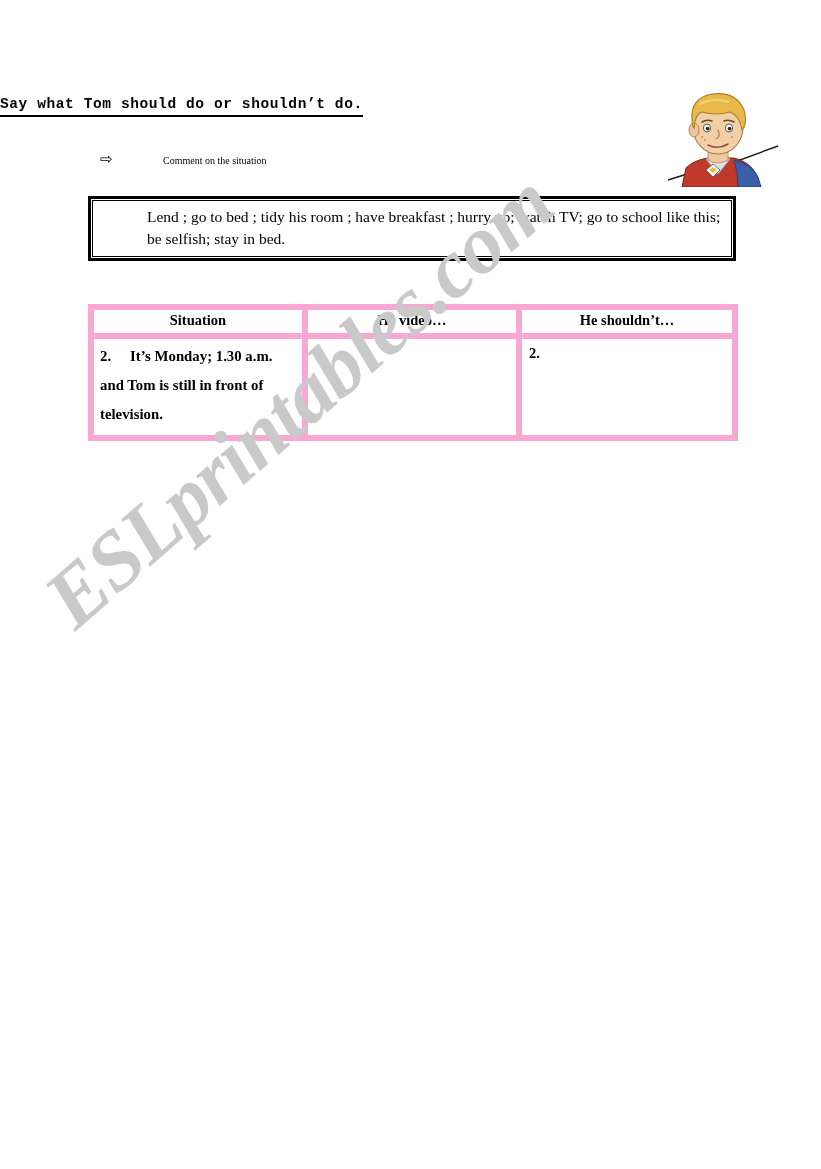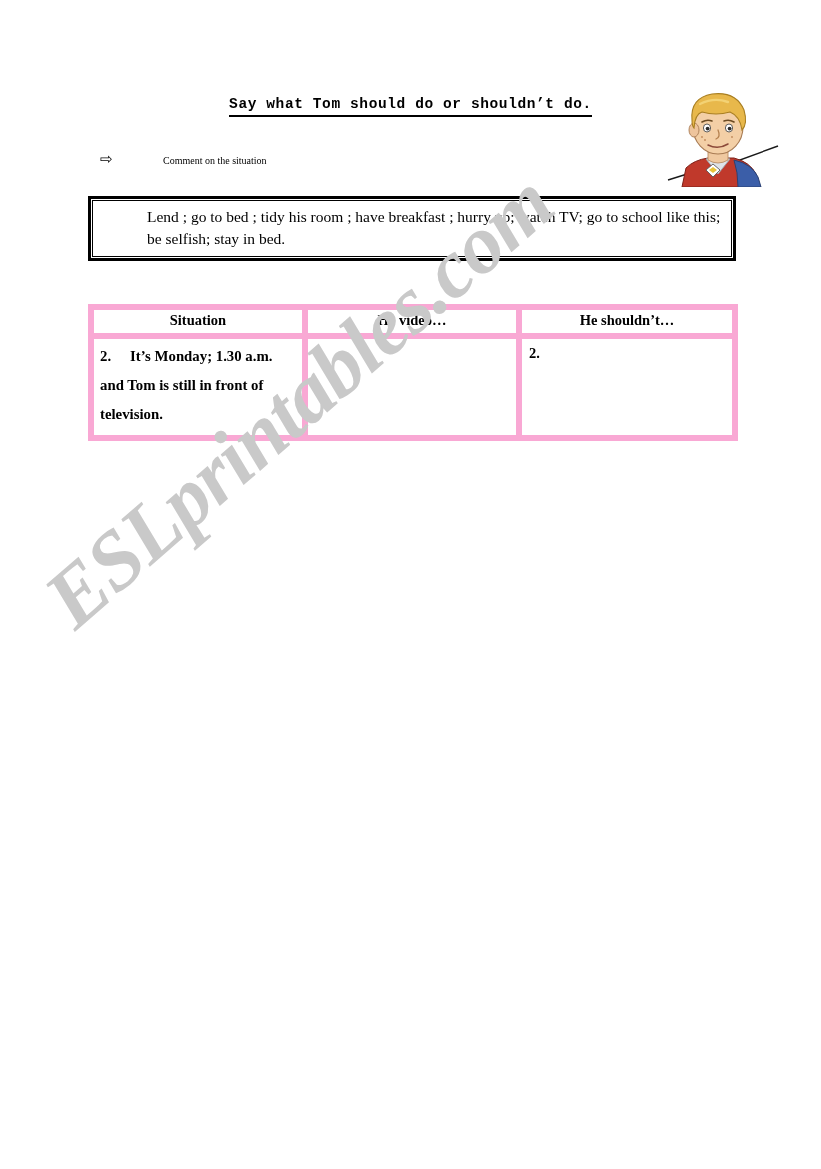--- a/index.html
+++ b/index.html
@@ -41,21 +41,21 @@
     user-select: none;
     z-index: 5;
   }
 
   
   .title-wrap {
     position: absolute;
     left: 0;
     top: 94px;
     width: 821px;
-    text-align: center;
+    text-align: left;
     z-index: 2;
   }
   .title {
     display: inline-block;
     font-family: "Liberation Mono", monospace;
     font-size: 14.5px;
     font-weight: bold;
     letter-spacing: 0.6px;
     border-bottom: 2px solid #000;
     padding-bottom: 2px;

